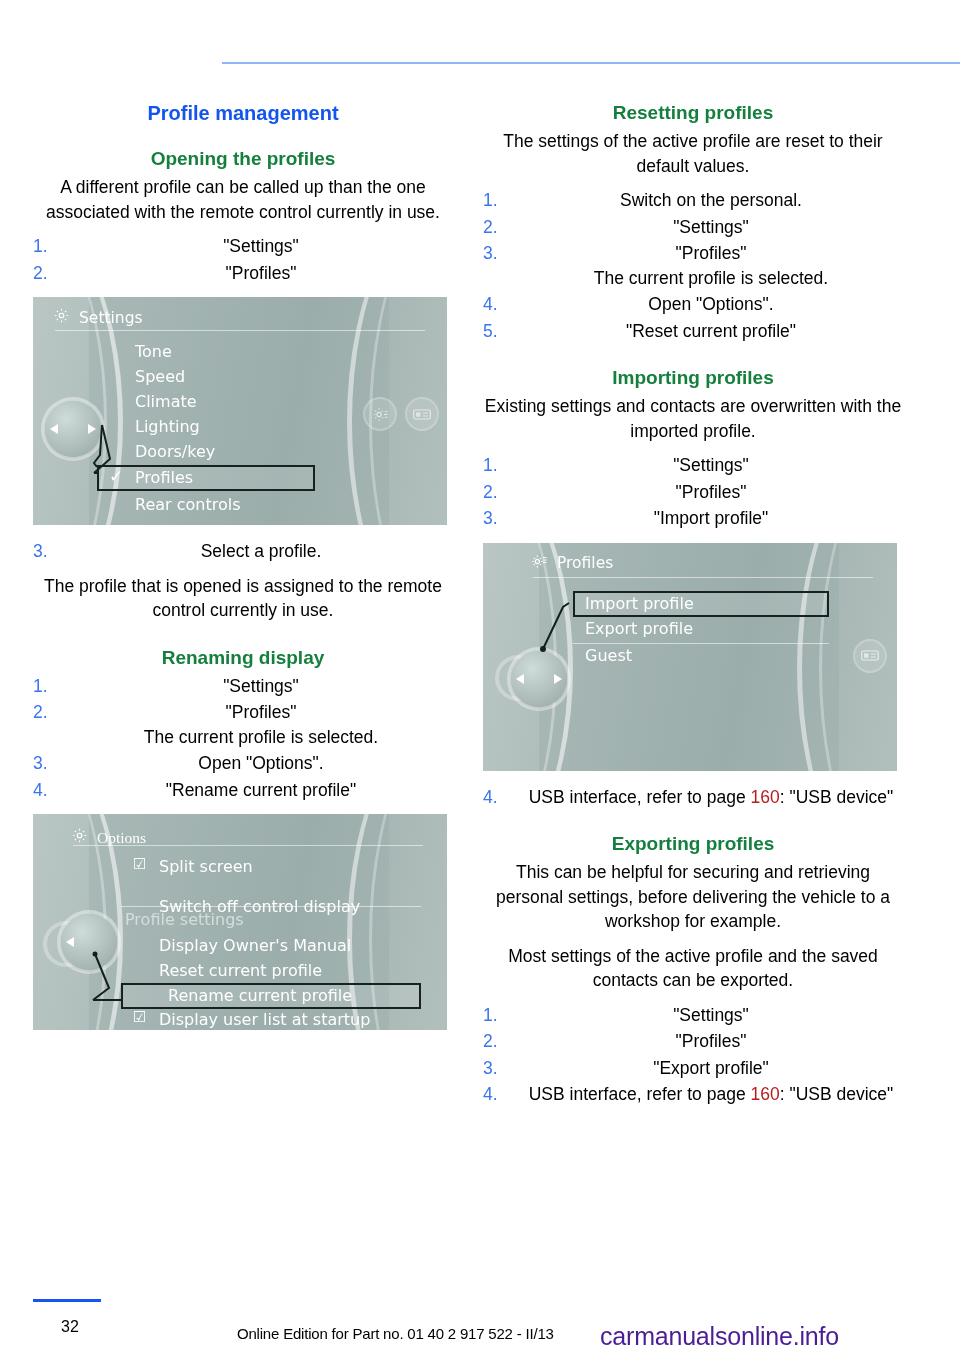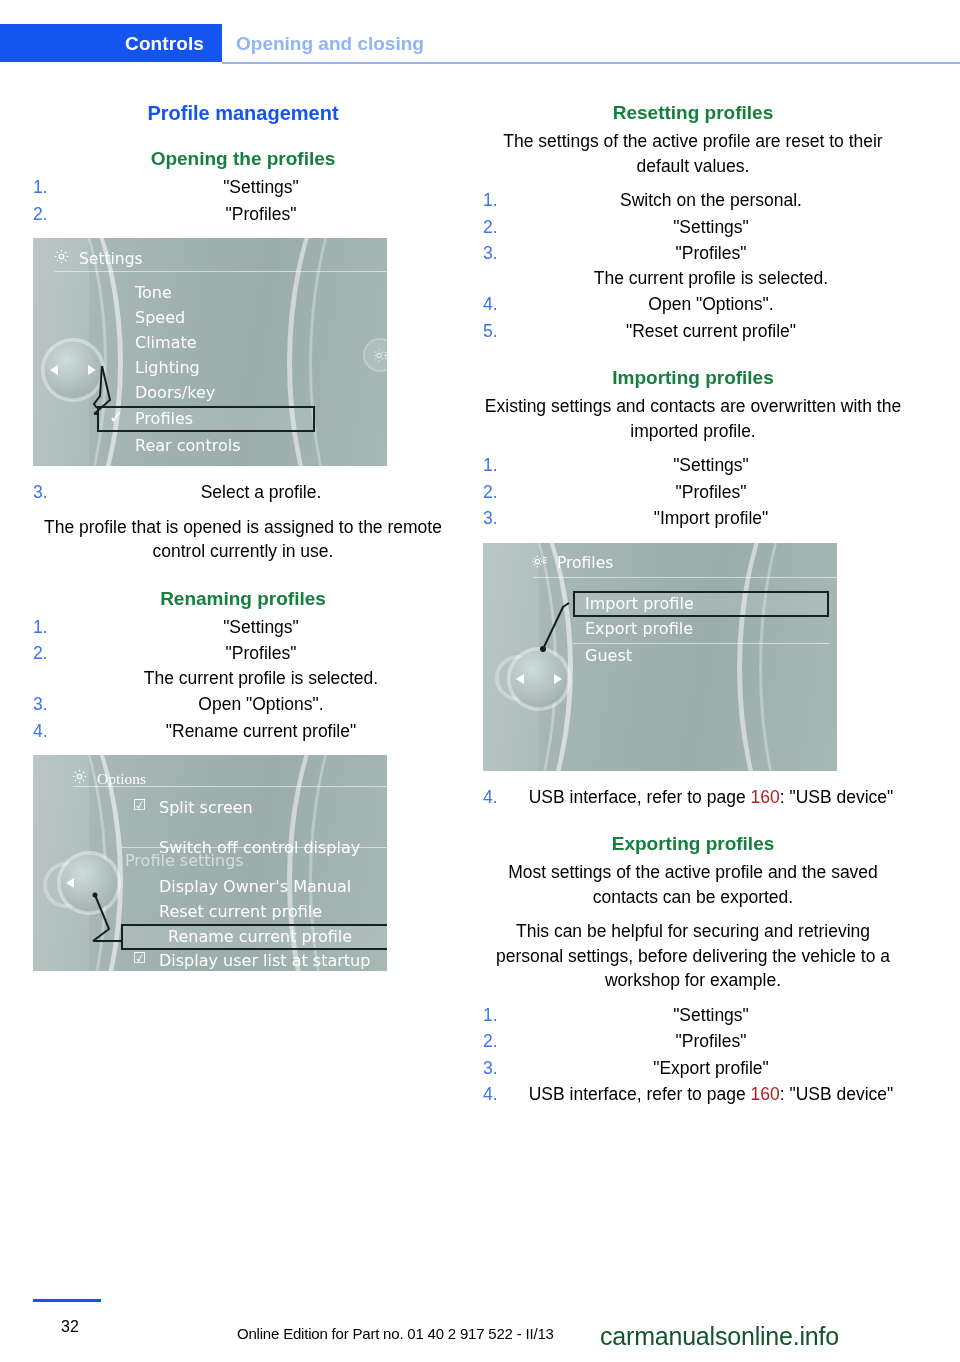--- a/index.html
+++ b/index.html
@@ -120,21 +120,21 @@
     display: block;
     color: #000;
     font-size: 17.5px;
     line-height: 24.5px;
   }
   .pageref { color: #b91c1c; }
 
   
   .idrive {
     position: relative;
-    width: 354px;
+    width: 414px;
     margin: 12px 0 14px 0;
     background: linear-gradient(100deg, #b9c6c4 0%, #a6b6b4 42%, #9fb0ae 62%, #b2c0bd 100%);
     overflow: hidden;
     font-family: "DejaVu Sans", sans-serif;
   }
   .idrive.h-settings { height: 228px; }
   .idrive.h-options  { height: 216px; }
   .idrive.h-profiles { height: 228px; }
 
   
@@ -287,42 +287,37 @@
     left: 237px; top: 1325px;
     font-size: 15px;
     color: #000;
     font-family: "Liberation Sans", sans-serif;
     letter-spacing: -0.2px;
   }
   .watermark {
     position: absolute;
     left: 600px; top: 1322px;
     font-size: 25px;
-    color: #14532d;
+    color: #4c1d95;
     letter-spacing: -0.2px;
   }
 </style>
 </head>
 <body>
 
 <div class="page">
 
-  <div class="header">
-    <div class="header-tab">
-      <span class="header-tab-label">Controls</span>
-    </div>
-    <span class="header-section">Opening and closing</span>
-  </div>
   <div class="header-rule"></div>
 
   <div class="col col-left">
 
     <h1 class="sec-title">Profile management</h1>
 
     <h2 class="sub-title">Opening the profiles</h2>
+    <p class="body">A different profile can be called up than the one associated with the remote control currently in use.</p>
 
     <ol class="steps">
       <li><span class="num">1.</span><span>"Settings"</span></li>
       <li><span class="num">2.</span><span>"Profiles"</span></li>
     </ol>
 
     <div class="idrive h-settings">
       <div class="panel-shade"></div>
       <div class="arc arc-l1"></div>
       <div class="arc arc-l2"></div>
@@ -379,21 +374,21 @@
           <path d="M13 6h7M13 10h7"></path>
         </svg>
       </div>
     </div>
 
     <ol class="steps">
       <li><span class="num">3.</span><span>Select a profile.</span></li>
     </ol>
     <p class="body">The profile that is opened is assigned to the remote control currently in use.</p>
 
-    <h2 class="sub-title spaced">Renaming profiles</h2>
+    <h2 class="sub-title spaced">Renaming display</h2>
     <ol class="steps">
       <li><span class="num">1.</span><span>"Settings"</span></li>
       <li><span class="num">2.</span><span>"Profiles"</span>
         <span class="note">The current profile is selected.</span></li>
       <li><span class="num">3.</span><span>Open "Options".</span></li>
       <li><span class="num">4.</span><span>"Rename current profile"</span></li>
     </ol>
 
     <div class="idrive h-options">
       <div class="panel-shade"></div>
@@ -512,22 +507,22 @@
           <path d="M13 6h7M13 10h7"></path>
         </svg>
       </div>
     </div>
 
     <ol class="steps">
       <li><span class="num">4.</span><span><span>USB interface, refer to page </span><span class="pageref">160</span><span>: "USB device"</span></span></li>
     </ol>
 
     <h2 class="sub-title spaced">Exporting profiles</h2>
+    <p class="body">This can be helpful for securing and retrieving personal settings, before delivering the vehicle to a workshop for example.</p>
     <p class="body">Most settings of the active profile and the saved contacts can be exported.</p>
-    <p class="body">This can be helpful for securing and retrieving personal settings, before delivering the vehicle to a workshop for example.</p>
     <ol class="steps">
       <li><span class="num">1.</span><span>"Settings"</span></li>
       <li><span class="num">2.</span><span>"Profiles"</span></li>
       <li><span class="num">3.</span><span>"Export profile"</span></li>
       <li><span class="num">4.</span><span><span>USB interface, refer to page </span><span class="pageref">160</span><span>: "USB device"</span></span></li>
     </ol>
 
   </div>
 
   <div class="footer-rule"></div>

